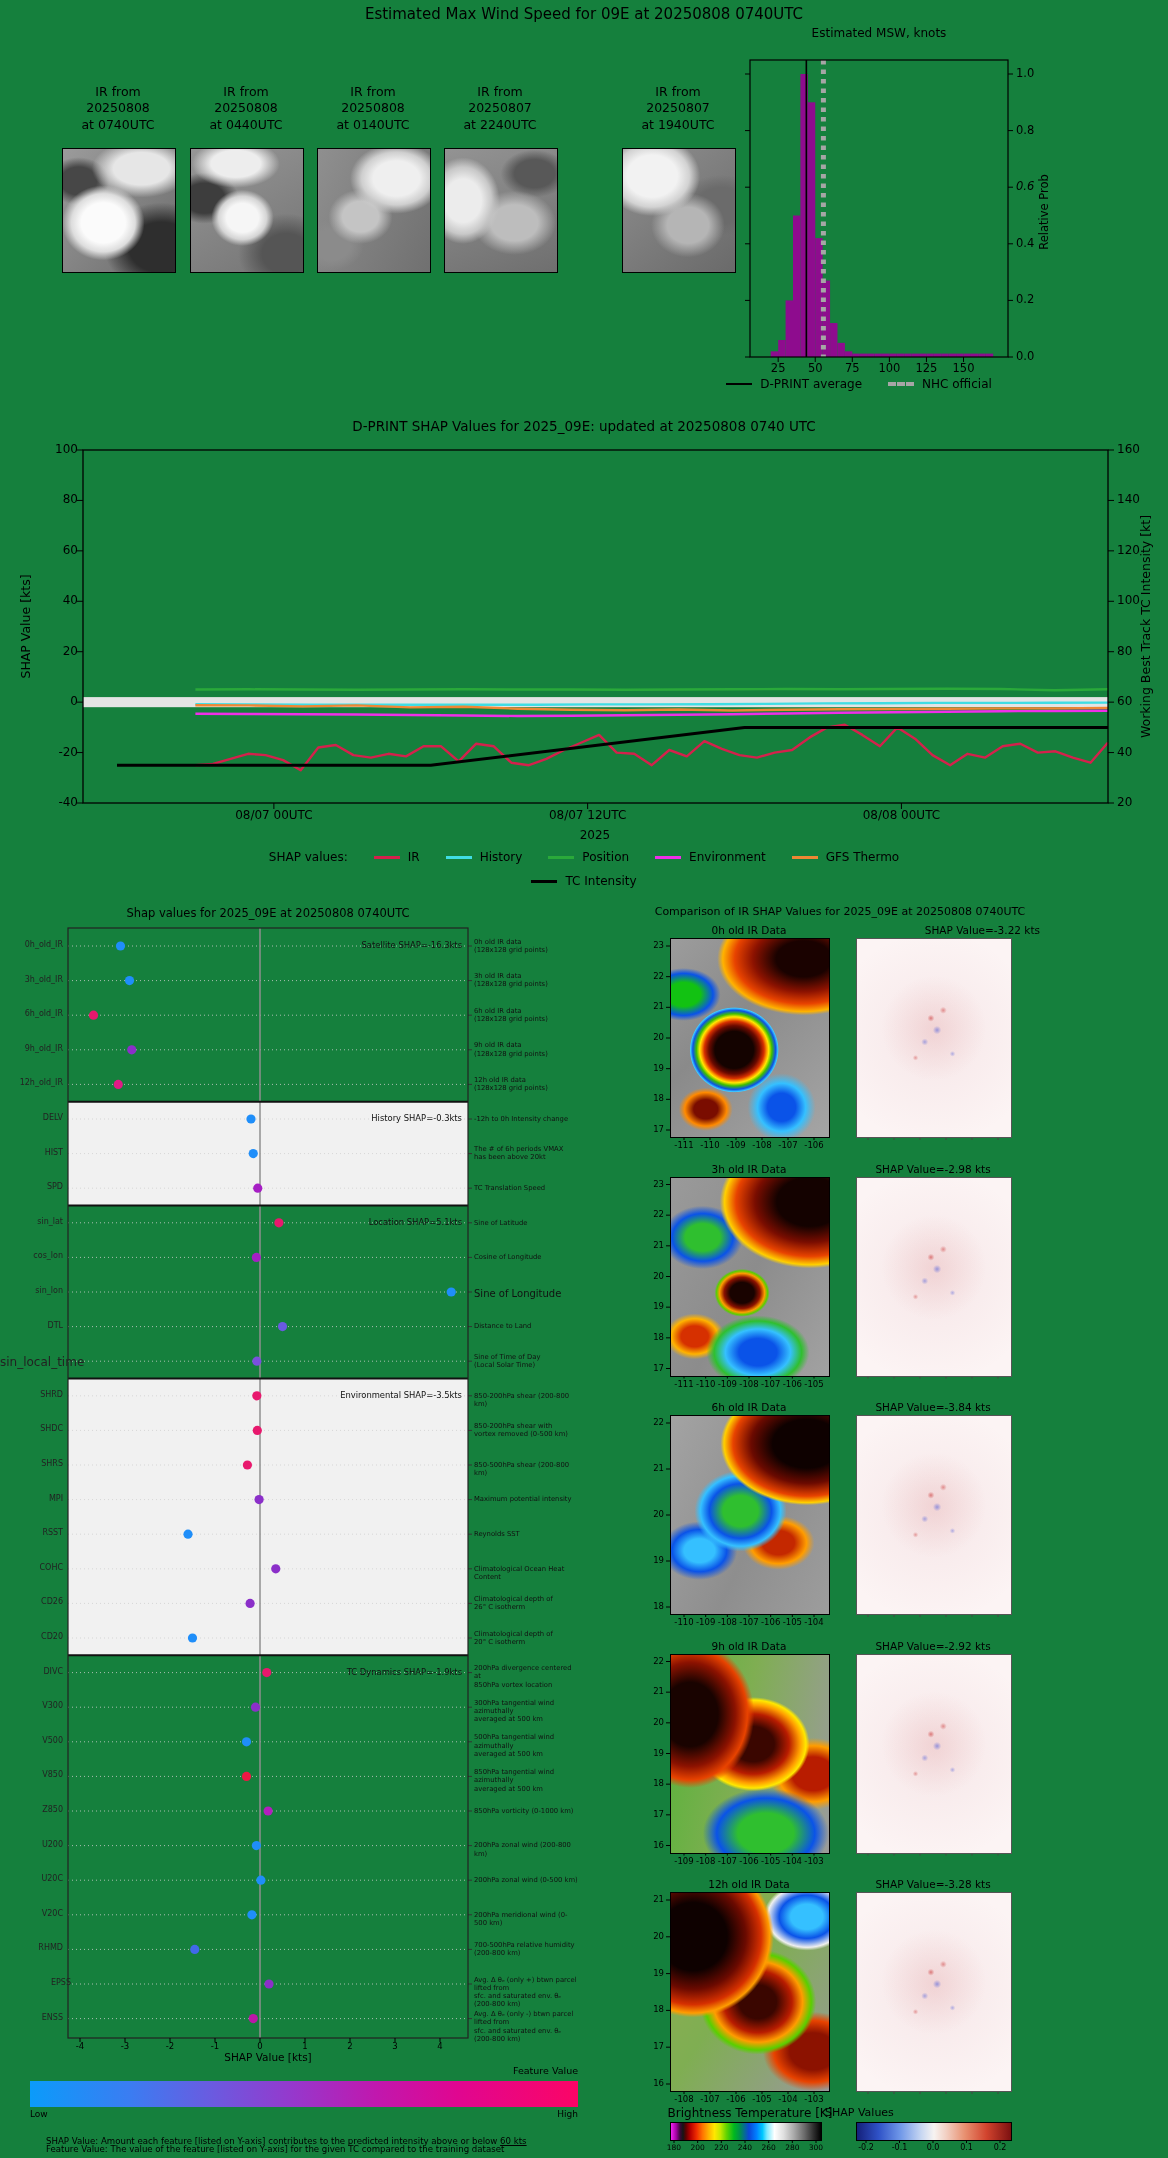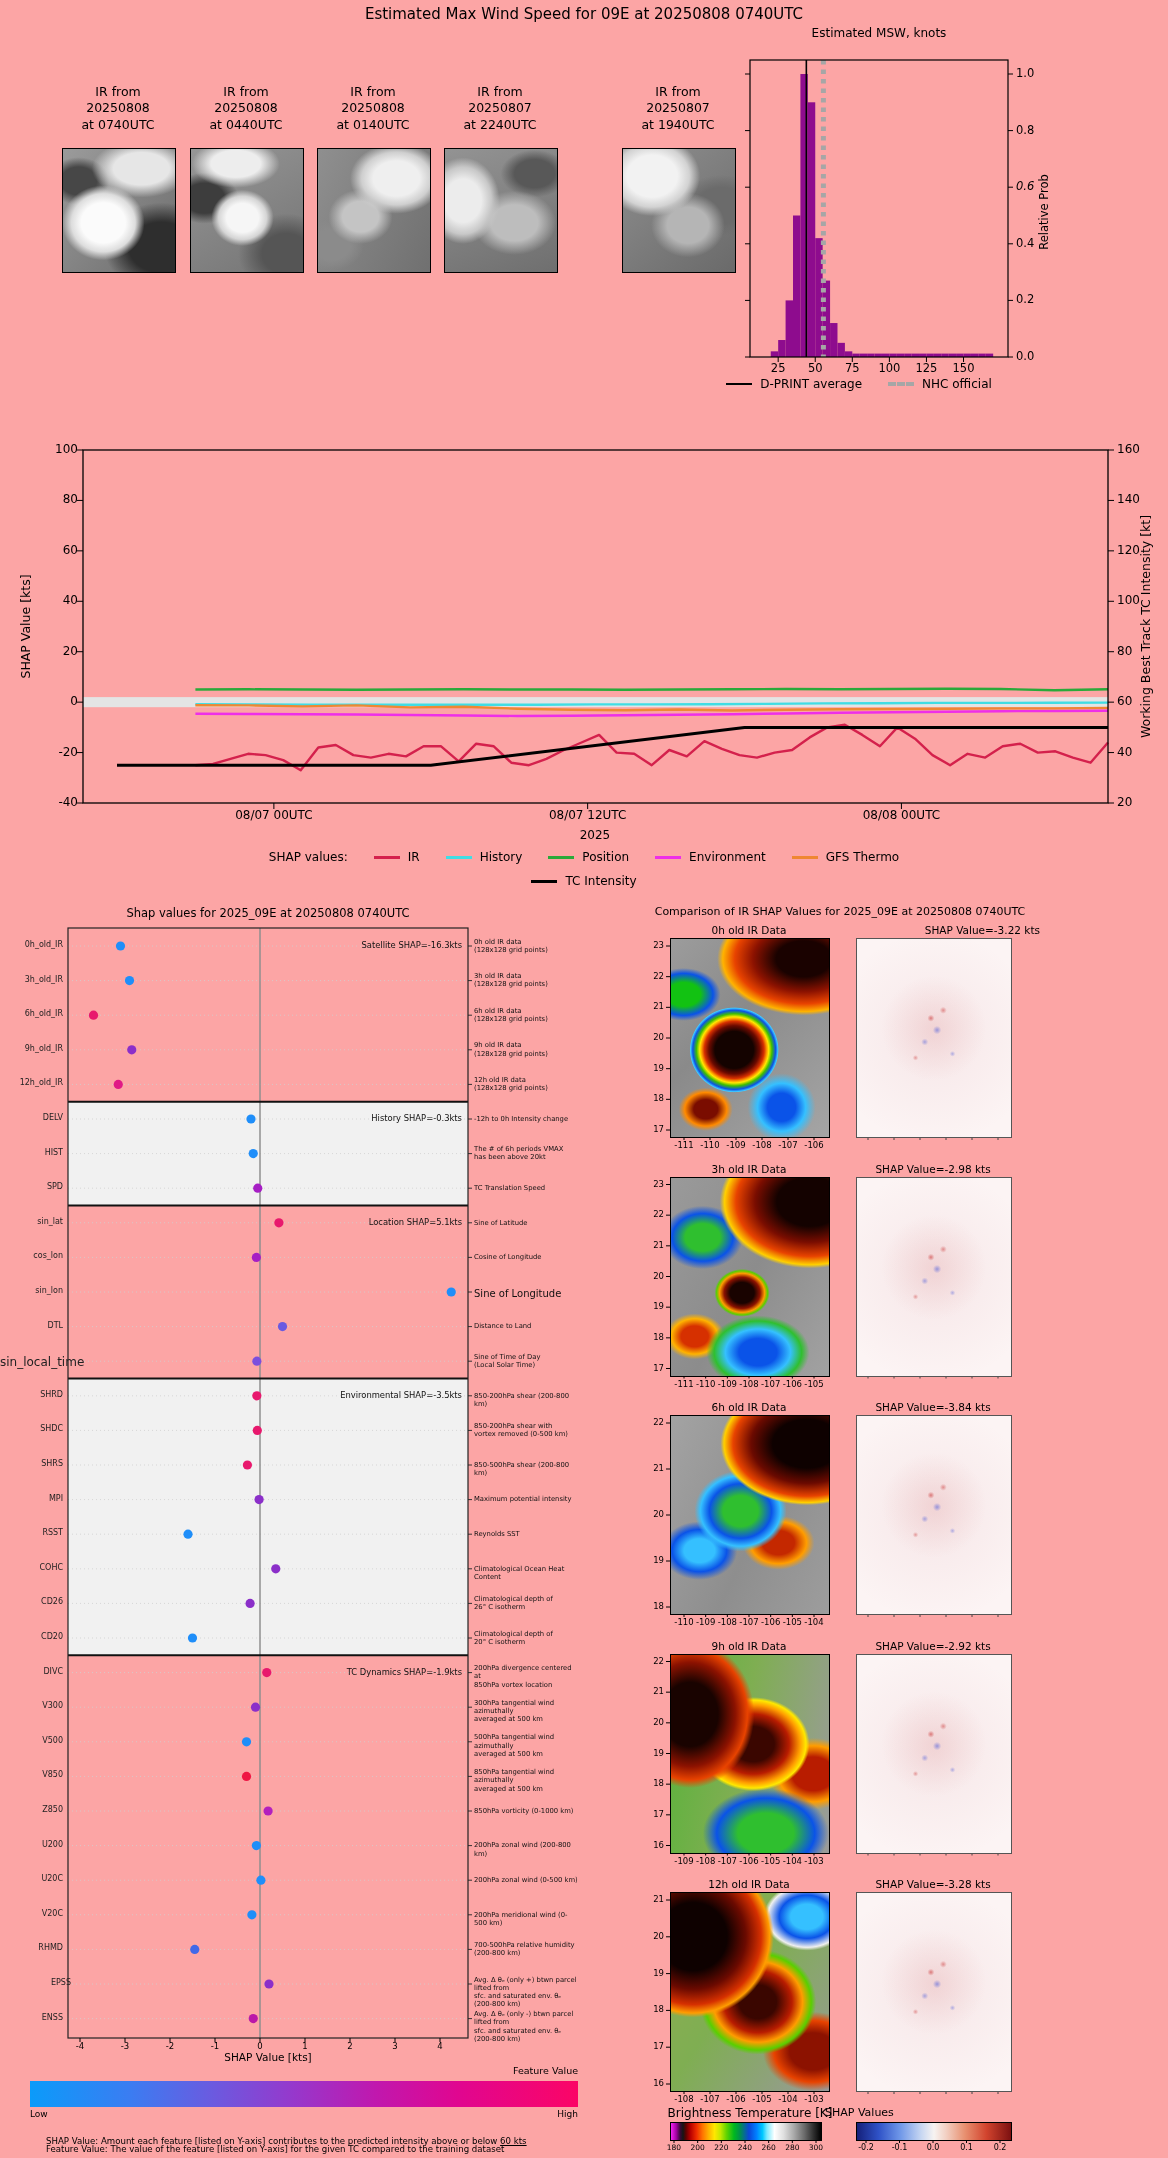--- a/index.html
+++ b/index.html
@@ -1,16 +1,16 @@
 <!DOCTYPE html>
 <html><head>
 <meta charset="utf-8">
 <style>
   html,body{margin:0;padding:0;background:#fff}
-  #canvas{position:relative;width:1168px;height:2158px;background:#fca5a5;overflow:hidden;
+  #canvas{position:relative;width:1168px;height:2158px;background:#15803d;overflow:hidden;
           font-family:"DejaVu Sans","Liberation Sans",sans-serif;color:#000}
   .t{position:absolute;white-space:pre-line}
   .vlabel{position:absolute;display:flex;align-items:center;justify-content:center}
   .vlabel span{transform:rotate(-90deg);white-space:nowrap}
   #overlay{position:absolute;left:0;top:0;pointer-events:none}
   .imgbox{position:absolute;border:1px solid #000}
   
   .tb1{background:radial-gradient(55px 50px at 36% 60%,#fbfbfb 0 40%,#ddd 58%,rgba(170,170,170,0) 75%),radial-gradient(62px 36px at 70% 16%,#e6e6e6 0 45%,rgba(160,160,160,0) 80%),radial-gradient(36px 28px at 14% 26%,#474747 0 50%,rgba(80,80,80,0) 85%),radial-gradient(72px 56px at 88% 80%,#2e2e2e 0 45%,rgba(110,110,110,0) 80%),linear-gradient(130deg,#9b9b9b,#6c6c6c)}
   .tb2{background:radial-gradient(40px 36px at 46% 56%,#f6f6f6 0 40%,#d5d5d5 60%,rgba(165,165,165,0) 78%),radial-gradient(55px 30px at 40% 12%,#ededed 0 45%,rgba(150,150,150,0) 80%),radial-gradient(40px 30px at 12% 40%,#3d3d3d 0 50%,rgba(90,90,90,0) 85%),radial-gradient(60px 50px at 85% 85%,#555 0 40%,rgba(120,120,120,0) 80%),linear-gradient(150deg,#969696,#747474)}
   .tb3{background:radial-gradient(58px 44px at 70% 24%,#efefef 0 40%,#cfcfcf 60%,rgba(160,160,160,0) 80%),radial-gradient(40px 34px at 38% 55%,#c4c4c4 0 45%,rgba(140,140,140,0) 80%),radial-gradient(38px 30px at 12% 78%,#8b8b8b 0 50%,rgba(120,120,120,0) 85%),linear-gradient(115deg,#8f8f8f,#707070)}
@@ -346,20 +346,21 @@
     <span class="legitem">
       <span class="sw" style="border-top:2.5px solid #000"></span>
       <span>D-PRINT average</span>
       </span>
     <span class="legitem">
       <span class="sw" style="border-top:4.5px dashed #a6a6a6"></span>
       <span>NHC official</span>
       </span>
   </div>
 
+  <div class="t" style="left:0;top:418px;width:1168px;text-align:center;font-size:13.5px;">D-PRINT SHAP Values for 2025_09E: updated at 20250808 0740 UTC</div>
   <div class="vlabel" style="left:5px;top:476px;width:40px;height:300px;font-size:12.5px;">
     <span>SHAP Value [kts]</span>
     </div>
   <div class="vlabel" style="left:1126px;top:476px;width:40px;height:300px;font-size:12.5px;">
     <span>Working Best Track TC Intensity [kt]</span>
     </div>
   <div class="t" style="left:0;top:828px;width:1190px;text-align:center;font-size:12px;">2025</div>
   <div class="legendrow" id="ts-legend1" style="left:0;top:850px;">
     <span class="legitem">SHAP values:</span>
   <span class="legitem">

